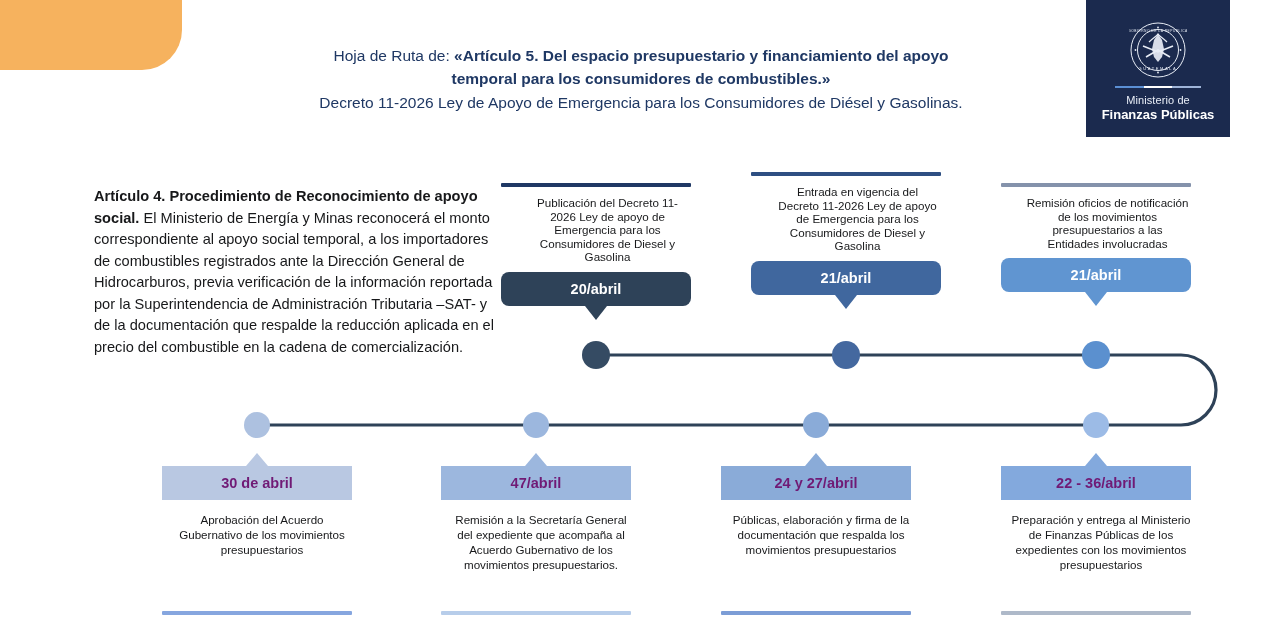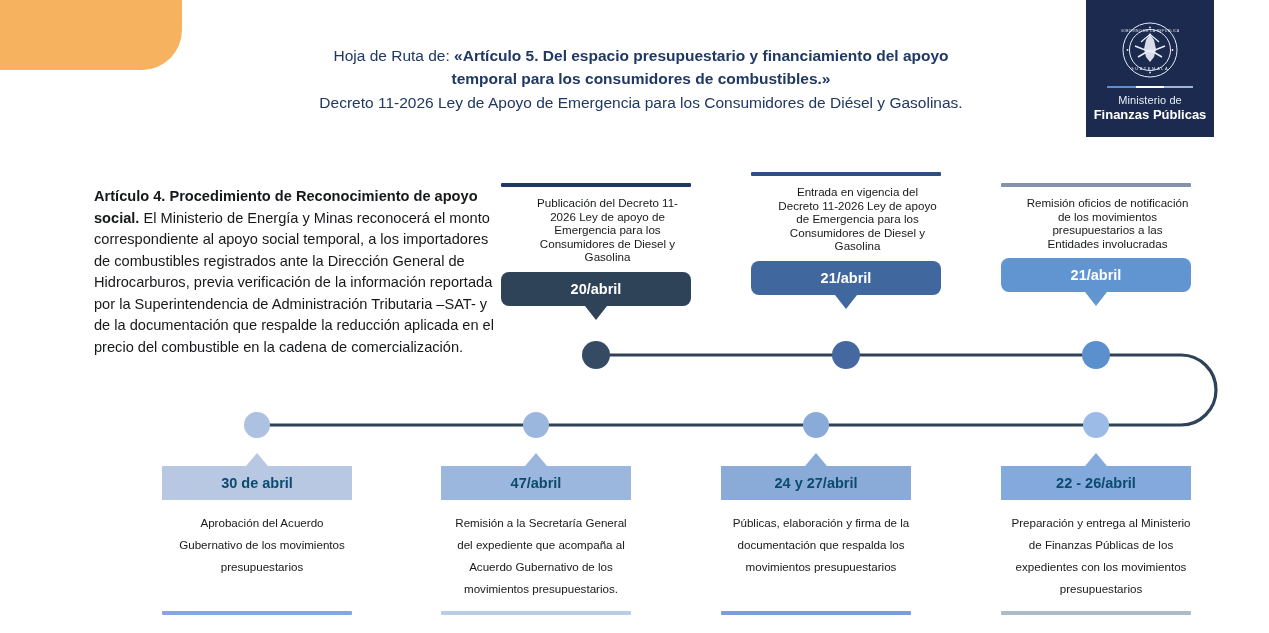--- a/index.html
+++ b/index.html
@@ -29,21 +29,21 @@
     height: 110px;
     background: #f6b25e;
     border-bottom-right-radius: 40px;
   }
 
   
   .logo-box {
     position: absolute;
     left: 1086px;
     top: 0px;
-    width: 128px;
+    width: 144px;
     height: 137px;
     background: #1b2a4e;
     display: flex;
     flex-direction: column;
     align-items: center;
     justify-content: center;
     box-sizing: border-box;
     padding-top: 6px;
   }
   .emblem {
@@ -155,31 +155,31 @@
     position: absolute;
     left: 50%;
     top: -13px;
     margin-left: -11px;
     width: 0; height: 0;
     border-left: 11px solid transparent;
     border-right: 11px solid transparent;
   }
   .pill-bot {
     border-radius: 0;
-    color: #0c4a6e;
+    color: #701a75;
     font-weight: bold;
     font-size: 14.5px;
     line-height: 34px;
     height: 34px;
     text-align: center;
     position: relative;
   }
   .card-bot .desc {
     font-size: 11.6px;
-    line-height: 22px;
+    line-height: 15px;
     color: #17181a;
     padding: 12px 0 0 0;
     margin-left: 10px;
   }
   .card-bot .botrule {
     height: 4px;
     border-radius: 1px;
     position: absolute;
     left: 0;
     width: 100%;
@@ -291,19 +291,19 @@
       <div class="notch-up" style="border-bottom: 13px solid rgb(138, 171, 216);"></div>
       <span>24 y 27/abril</span>
     </div>
     <div class="desc">Públicas, elaboración y firma de la documentación que respalda los movimientos presupuestarios</div>
     <div class="botrule" style="background: rgb(124, 157, 214); top: 145px;"></div>
   </div>
 
   <div class="card-bot" id="cb3" style="left: 1001px; top: 466px;">
     <div class="pill-bot" style="background: rgb(131, 169, 221);">
       <div class="notch-up" style="border-bottom: 13px solid rgb(131, 169, 221);"></div>
-      <span>22 - 26/abril</span>
+      <span>22 - 36/abril</span>
     </div>
     <div class="desc">Preparación y entrega al Ministerio de Finanzas Públicas de los expedientes con los movimientos presupuestarios</div>
     <div class="botrule" style="background: rgb(174, 185, 201); top: 145px;"></div>
   </div>
 
 </div>
 
 </body></html>

